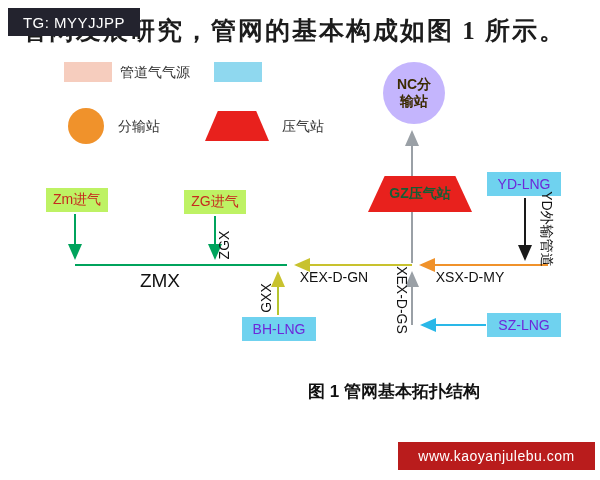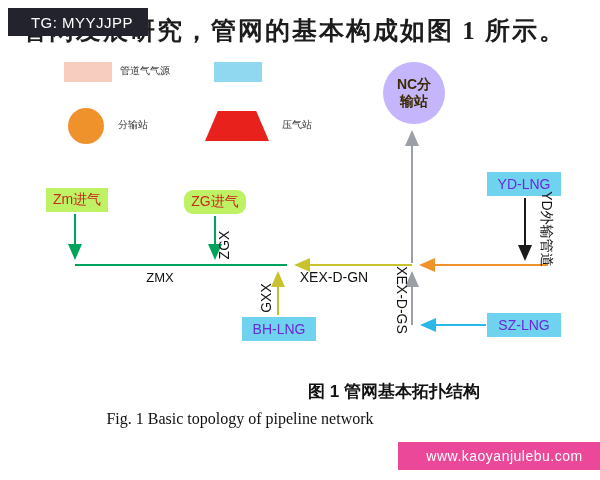--- a/index.html
+++ b/index.html
@@ -1,57 +1,57 @@
 <!DOCTYPE html>
 <html><head>
 <meta charset="utf-8">
 <style>
   html,body{margin:0;padding:0;background:#fff;}
   #page{position:relative;width:600px;height:480px;background:#ffffff;overflow:hidden;
         font-family:"Liberation Sans",sans-serif;color:#222;}
   
   .badge{position:absolute;background:#23232e;color:#fff;display:flex;align-items:center;
-         justify-content:center;font-size:15px;letter-spacing:.5px;padding-left:8px;}
+         justify-content:center;font-size:15px;letter-spacing:.5px;}
   #wm-top{left:8px;top:8px;width:132px;height:28px;}
-  #wm-bottom{left:398px;top:442px;width:197px;height:28px;background:#ec4899;font-size:14px;}
+  #wm-bottom{left:398px;top:442px;width:197px;height:28px;background:#b91c1c;font-size:14px;}
   
   #intro-clip{position:absolute;left:22px;top:0;width:560px;height:46px;overflow:hidden;}
   #intro-clip .line{font-family:"Liberation Serif",serif;font-weight:700;font-size:25px;
                     line-height:62px;white-space:nowrap;letter-spacing:2px;color:#1c1c1c;}
   
   .swatch{position:absolute;}
   #sw-pink{left:64px;top:62px;width:48px;height:20px;background:#f6cdbe;}
   #sw-blue{left:214px;top:62px;width:48px;height:20px;background:#8fd8ef;}
   #sw-circle{left:68px;top:108px;width:36px;height:36px;border-radius:50%;background:#f0922b;}
   #sw-trap{left:205px;top:111px;width:64px;height:30px;background:#e8211d;
            clip-path:polygon(20% 0,80% 0,100% 100%,0 100%);}
-  .legend-label{position:absolute;font-size:10px;color:#333;}
+  .legend-label{position:absolute;font-size:14px;color:#333;}
   #lbl-pipegas{left:120px;top:64px;}
   #lbl-lng{left:268px;top:64px;}
   #lbl-dist{left:118px;top:118px;}
   #lbl-comp{left:282px;top:118px;}
   
   .node{position:absolute;display:flex;align-items:center;justify-content:center;
         text-align:center;z-index:2;}
   #node-nc{left:383px;top:62px;width:62px;height:62px;border-radius:50%;background:#c4b5fd;
            font-size:14px;font-weight:700;color:#3a2a00;line-height:1.2;padding:0 8px;box-sizing:border-box;}
   #node-gz{left:368px;top:176px;width:104px;height:36px;background:#e8211d;
            clip-path:polygon(16% 0,84% 0,100% 100%,0 100%);
            font-size:14px;font-weight:700;color:#155e35;}
   .src-pink{background:#bef264;color:#c62a1e;font-size:14px;}
   .src-blue{background:#6fd2ef;color:#6d28d9;font-size:14px;}
   #node-zm{left:46px;top:188px;width:62px;height:24px;}
-  #node-zg{left:184px;top:190px;width:62px;height:24px;border-radius:9px;}
+  #node-zg{left:184px;top:190px;width:62px;height:24px;}
   #node-yd{left:487px;top:172px;width:74px;height:24px;}
   #node-bh{left:242px;top:317px;width:74px;height:24px;}
   #node-sz{left:487px;top:313px;width:74px;height:24px;}
   
   .edge-label{position:absolute;font-size:14px;color:#111;z-index:2;white-space:nowrap;
               text-align:center;}
-  #lbl-zmx{left:130px;top:270px;width:60px;font-size:13px;}
+  #lbl-zmx{left:130px;top:270px;width:60px;font-size:19px;}
   #lbl-zgx{left:200px;top:237px;width:48px;transform:rotate(-90deg);}
   #lbl-gxx{left:242px;top:290px;width:48px;transform:rotate(-90deg);}
   #lbl-xexdgn{left:288px;top:269px;width:92px;}
   #lbl-xsxdmy{left:424px;top:269px;width:92px;}
   #lbl-xexdgs{left:362px;top:292px;width:80px;transform:rotate(90deg);}
   #lbl-ydout{left:500px;top:220px;width:92px;transform:rotate(90deg);}
   #lbl-szout{left:432px;top:340px;width:112px;}
   
   .caption-zh{position:absolute;left:0;top:380px;width:480px;text-align:right;
               font-size:17px;font-weight:700;color:#111;}
@@ -110,29 +110,30 @@
     <line x1="412" y1="265" x2="296" y2="265" stroke="#c8c22e" stroke-width="2" marker-end="url(#m-yellow)"></line>
     <line x1="278" y1="315" x2="278" y2="273" stroke="#b5c42e" stroke-width="2" marker-end="url(#m-yellow)"></line>
     <line x1="412" y1="263" x2="412" y2="132" stroke="#9aa0a6" stroke-width="2" marker-end="url(#m-gray)"></line>
     <line x1="548" y1="265" x2="421" y2="265" stroke="#f0922b" stroke-width="2" marker-end="url(#m-orange)"></line>
     <line x1="525" y1="198" x2="525" y2="259" stroke="#1a1a1a" stroke-width="2" marker-end="url(#m-black)"></line>
     <line x1="412" y1="325" x2="412" y2="273" stroke="#9aa0a6" stroke-width="2" marker-end="url(#m-gray)"></line>
     <line x1="486" y1="325" x2="422" y2="325" stroke="#2ab8e8" stroke-width="2" marker-end="url(#m-cyan)"></line>
   </svg>
 
   <div id="node-nc" class="node">NC分输站</div>
+  <div id="node-gz" class="node">GZ压气站</div>
   <div id="node-zm" class="node src-pink">Zm进气</div>
   <div id="node-zg" class="node src-pink">ZG进气</div>
   <div id="node-yd" class="node src-blue">YD-LNG</div>
   <div id="node-sz" class="node src-blue">SZ-LNG</div>
   <div id="node-bh" class="node src-blue">BH-LNG</div>
 
   <div id="lbl-zmx" class="edge-label">ZMX</div>
   <div id="lbl-zgx" class="edge-label">ZGX</div>
   <div id="lbl-gxx" class="edge-label">GXX</div>
   <div id="lbl-xexdgn" class="edge-label">XEX-D-GN</div>
+  <div id="lbl-xsxdmy" class="edge-label">XSX-D-MY</div>
   <div id="lbl-xexdgs" class="edge-label">XEX-D-GS</div>
   <div id="lbl-ydout" class="edge-label">YD外输管道</div>
 
   <div class="caption-zh">图 1  管网基本拓扑结构</div>
-  <div class="caption-en">Fig. 1   Basic topology of pipeline network</div>
 
 </div>
 
 </body></html>

